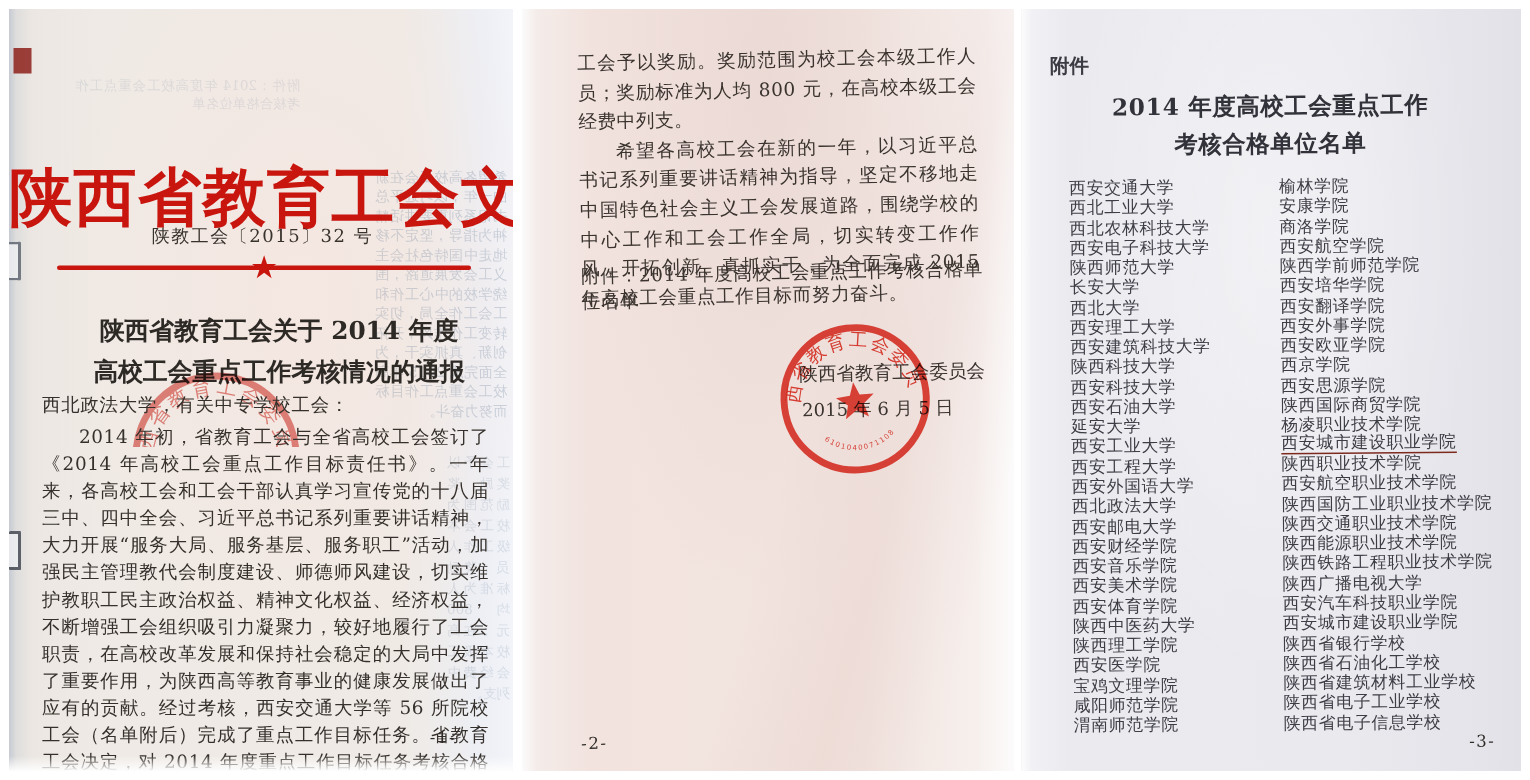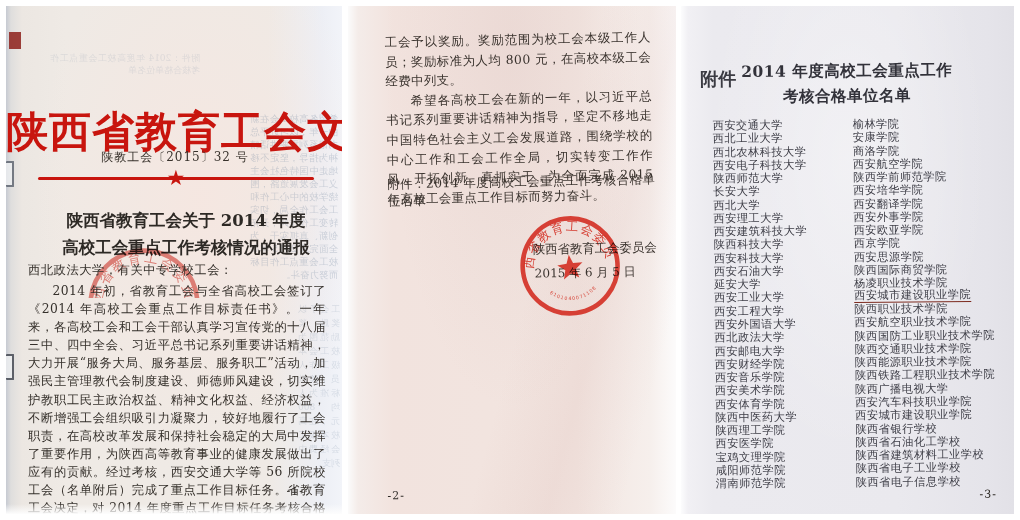--- a/index.html
+++ b/index.html
@@ -76,21 +76,21 @@
 
   
   .p3{
     left:681px;width:333px;
     background:
       radial-gradient(ellipse at 50% 30%, rgba(255,255,255,.35), rgba(255,255,255,0) 60%),
       linear-gradient(90deg,#fcfcfd 0,#f1f0f4 7px,#ebeaef 32px,#eae9ee 65%,#e5e4ea 92%,#e2e1e7 100%);
     background-color:#eae9ee;
   }
   .p3-content{position:absolute;inset:0;transform:rotate(-.5deg);transform-origin:50% 30%;}
-  .attach-label{position:absolute;top:28px;left:20px;font-size:18px;font-weight:700;color:#3b3b43;margin-top:32px;}
+  .attach-label{position:absolute;top:28px;left:20px;font-size:13px;font-weight:700;color:#3b3b43;}
   .list-title{position:absolute;top:52px;left:0;width:100%;text-align:center;margin:0;
     font-size:15.5px;font-weight:700;line-height:25px;color:#32323a;letter-spacing:.5px;}
   .col{position:absolute;top:112px;}
   .col.left{left:32px;width:138px;}
   .col.right{left:172px;width:158px;}
   .uni-row{height:13.28px;line-height:13.28px;font-size:11.2px;color:#3d3d46;
     white-space:nowrap;letter-spacing:.5px;}
   .uni-row.underlined{border-bottom:1.6px solid #7c2a1e;width:fit-content;height:11.7px;line-height:11.7px;}
   .p3 .pageno{right:20px;bottom:12px;}
 

